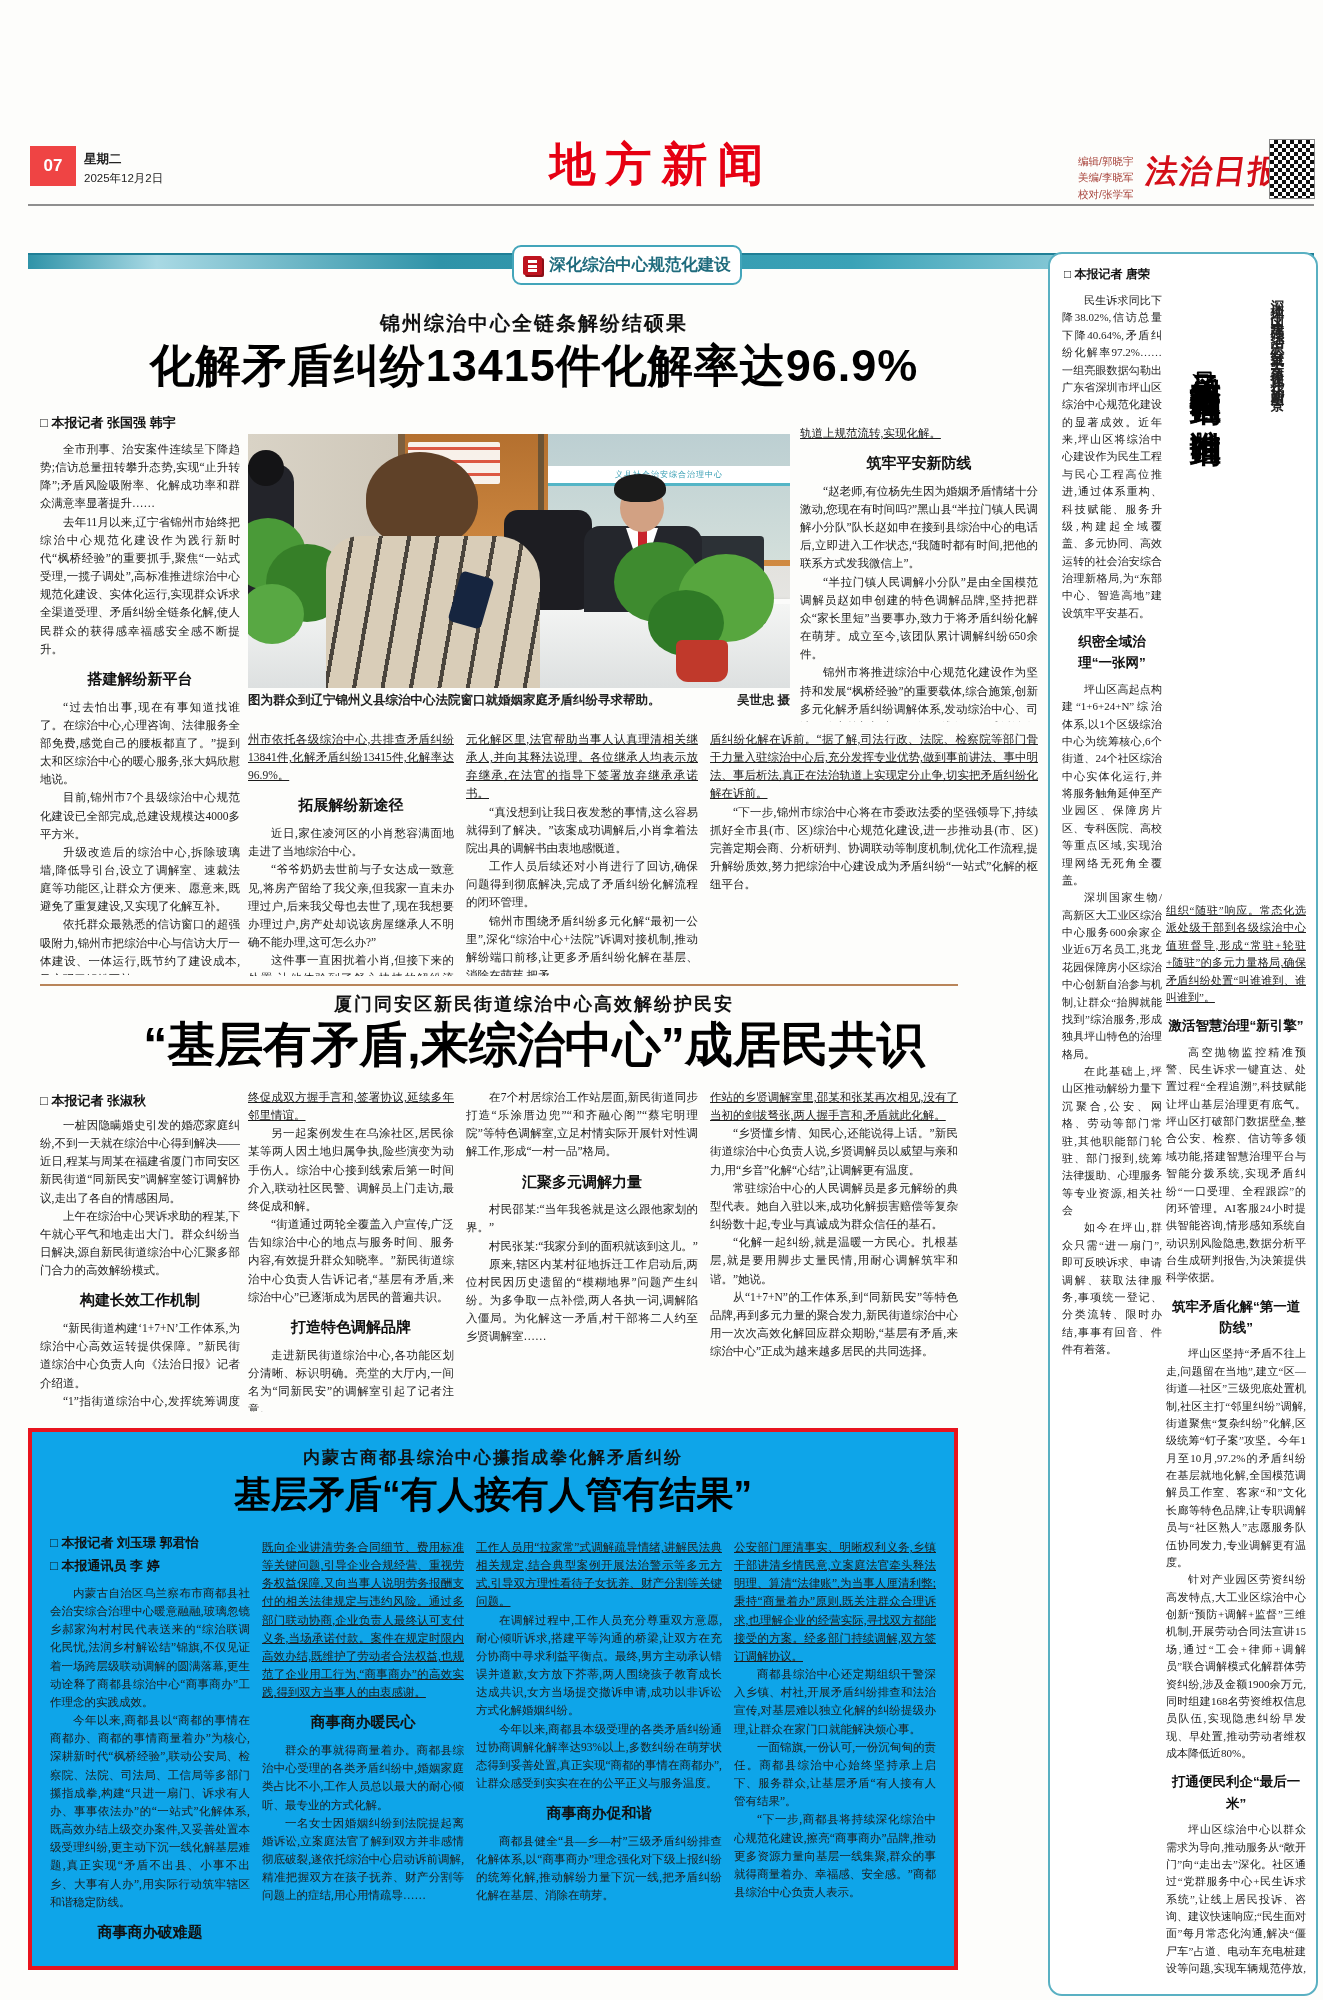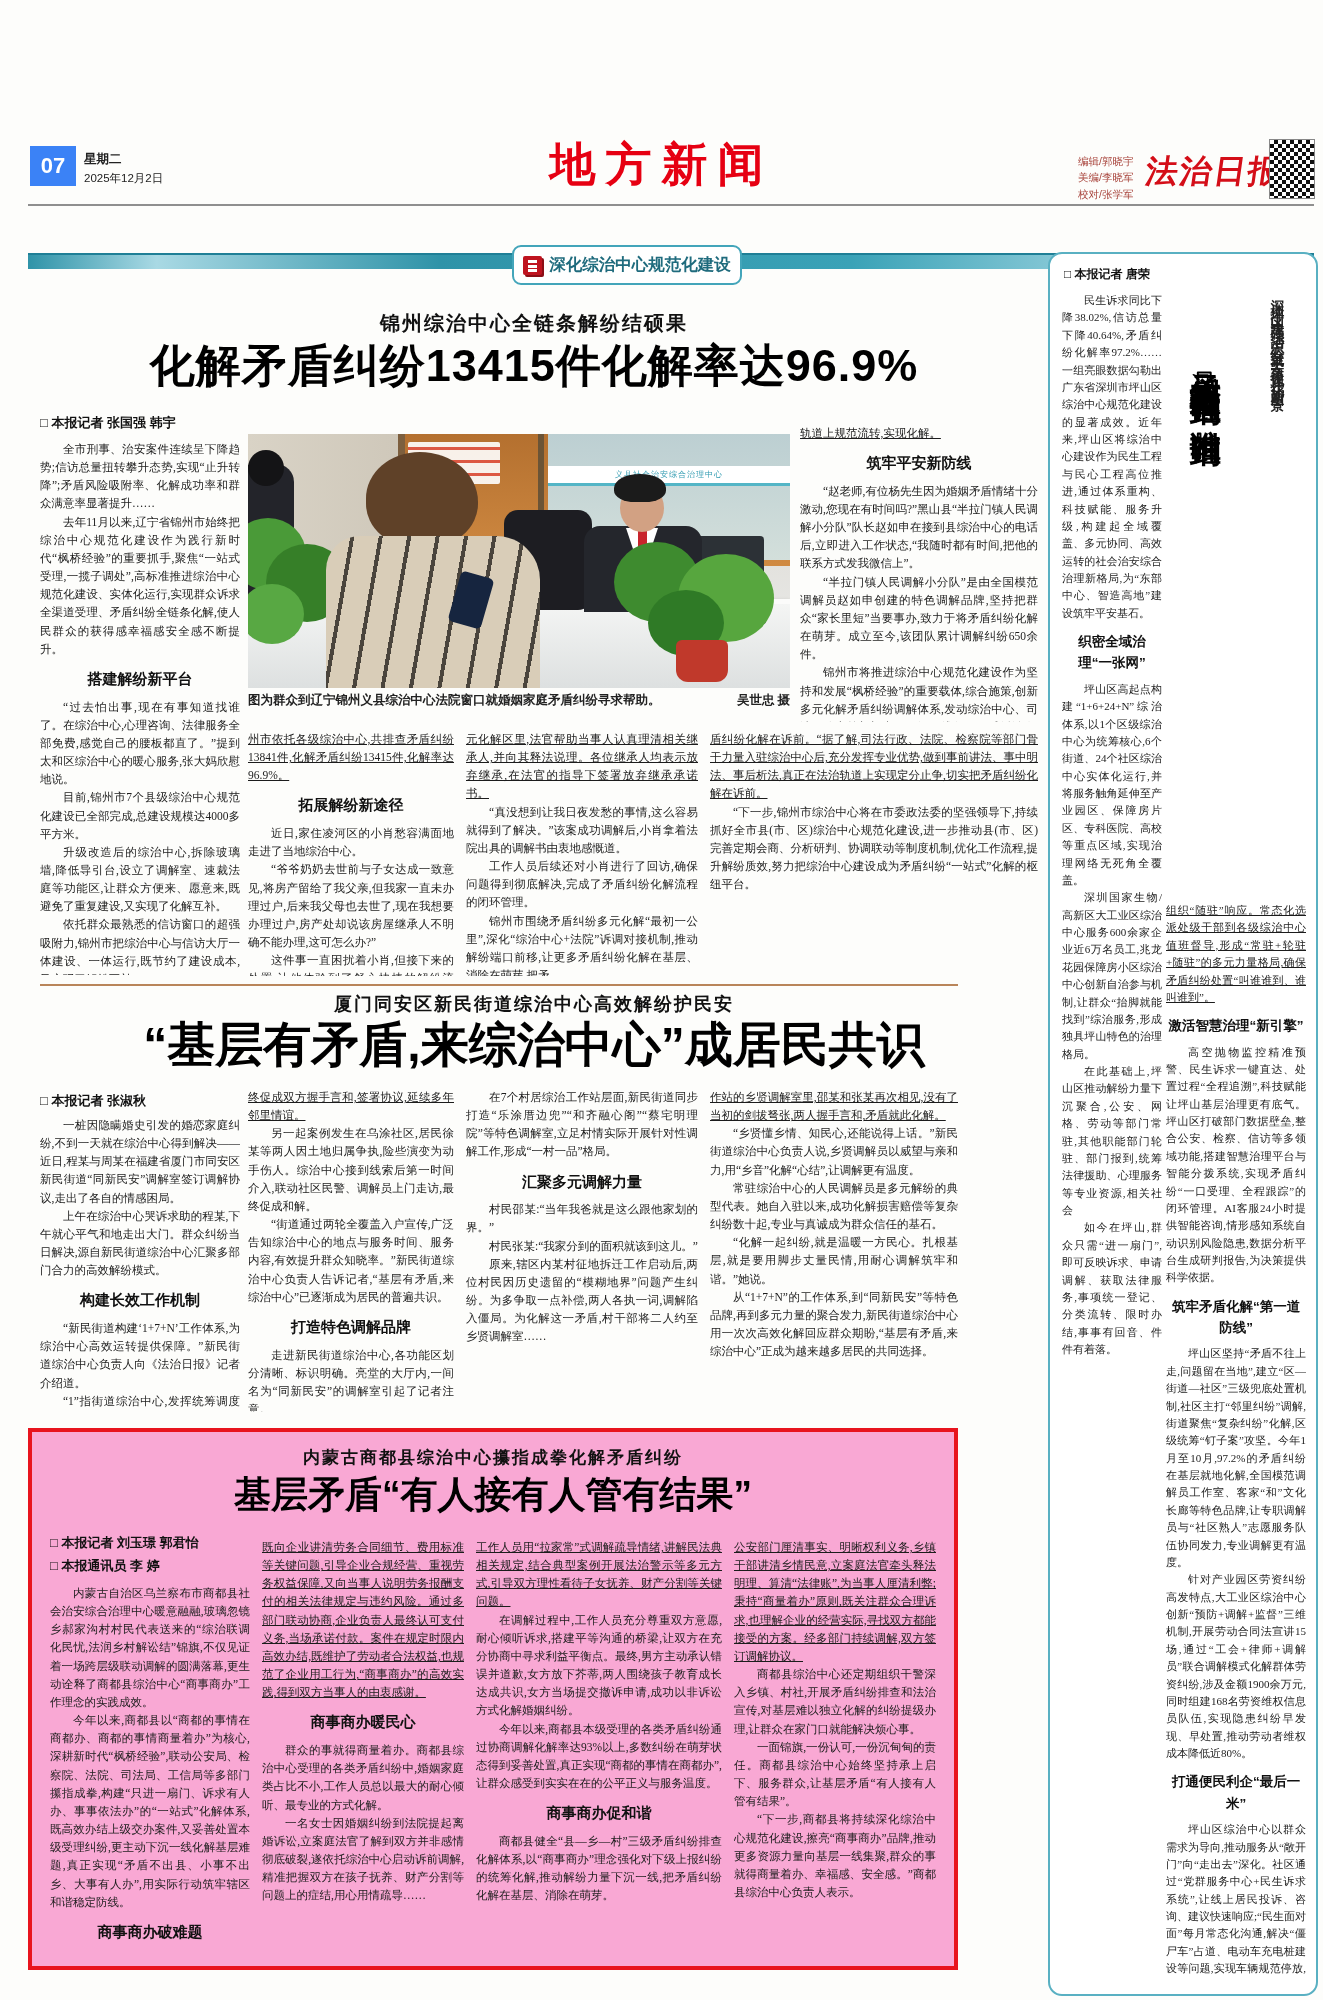--- a/index.html
+++ b/index.html
@@ -2,22 +2,22 @@
 <html><head>
 <meta charset="utf-8">
 <style>
   html,body{margin:0;padding:0;background:#e8e8e8;}
   .page{position:relative;width:1323px;height:2000px;background:#fdfdfb;margin:0 auto;overflow:hidden;
         font-family:"Liberation Serif","DejaVu Serif",serif;color:#1c1c1c;}
   .abs{position:absolute;}
   .sans{font-family:"Liberation Sans","DejaVu Sans",sans-serif;}
 
   
-  .pageno{left:30px;top:146px;width:46px;height:40px;background:#3b82f6;color:#fff;
-          font-size:22px;font-weight:900;display:flex;align-items:center;justify-content:center;}
+  .pageno{left:30px;top:146px;width:46px;height:40px;background:#ef4444;color:#fff;
+          font-size:17px;font-weight:900;display:flex;align-items:center;justify-content:center;}
   .dateblock{left:84px;top:149px;font-size:11.5px;line-height:1.6;color:#222;}
   .dateblock .wd{font-weight:bold;font-size:12.5px;}
   .sectitle{left:0;top:134px;width:1323px;text-align:center;font-size:46px;font-weight:900;
             color:#e60012;letter-spacing:10px;}
   .credits{left:1078px;top:153px;font-size:10.5px;line-height:1.55;color:#a8443c;}
   .masthead{left:1146px;top:150px;font-size:32px;font-weight:900;color:#d40e18;
             transform:skewX(-8deg);letter-spacing:2px;}
   .qr{left:1270px;top:140px;width:44px;height:58px;
       background:conic-gradient(#111 25%,#fff 0 50%,#111 0 75%,#fff 0);
       background-size:8px 8px;outline:1px solid #888;}
@@ -98,21 +98,21 @@
   .mid-rule{left:40px;top:984px;width:918px;height:1.5px;background:#b9855a;}
   .a2-kicker{left:28px;top:992px;width:1012px;font-size:18px;letter-spacing:2px;}
   .a2-headline{left:28px;top:1013px;width:1012px;font-size:48px;}
   .a2-byline{left:40px;top:1092px;}
   .a2-col1{left:40px;top:1116px;width:200px;height:296px;}
   .a2-col2{left:248px;top:1088px;width:206px;height:324px;}
   .a2-col3{left:466px;top:1088px;width:232px;height:324px;}
   .a2-col4{left:710px;top:1088px;width:248px;height:324px;}
 
   
-  .redbox{left:28px;top:1428px;width:922px;height:534px;border:4px solid #e8141e;background:#f9a8d4;}
+  .redbox{left:28px;top:1428px;width:922px;height:534px;border:4px solid #e8141e;background:#0ea5e9;}
   .redbox .inner{position:absolute;inset:0;}
   .a3-kicker{left:0;top:14px;width:100%;font-size:17px;letter-spacing:2px;}
   .a3-headline{left:0;top:38px;width:100%;font-size:37px;}
   .a3-byline{left:18px;top:100px;line-height:1.75;}
   .a3-col1{left:18px;top:152px;width:200px;height:366px;}
   .a3-col2{left:230px;top:106px;width:202px;height:412px;}
   .a3-col3{left:444px;top:106px;width:246px;height:412px;}
   .a3-col4{left:702px;top:106px;width:202px;height:412px;}
 
   

